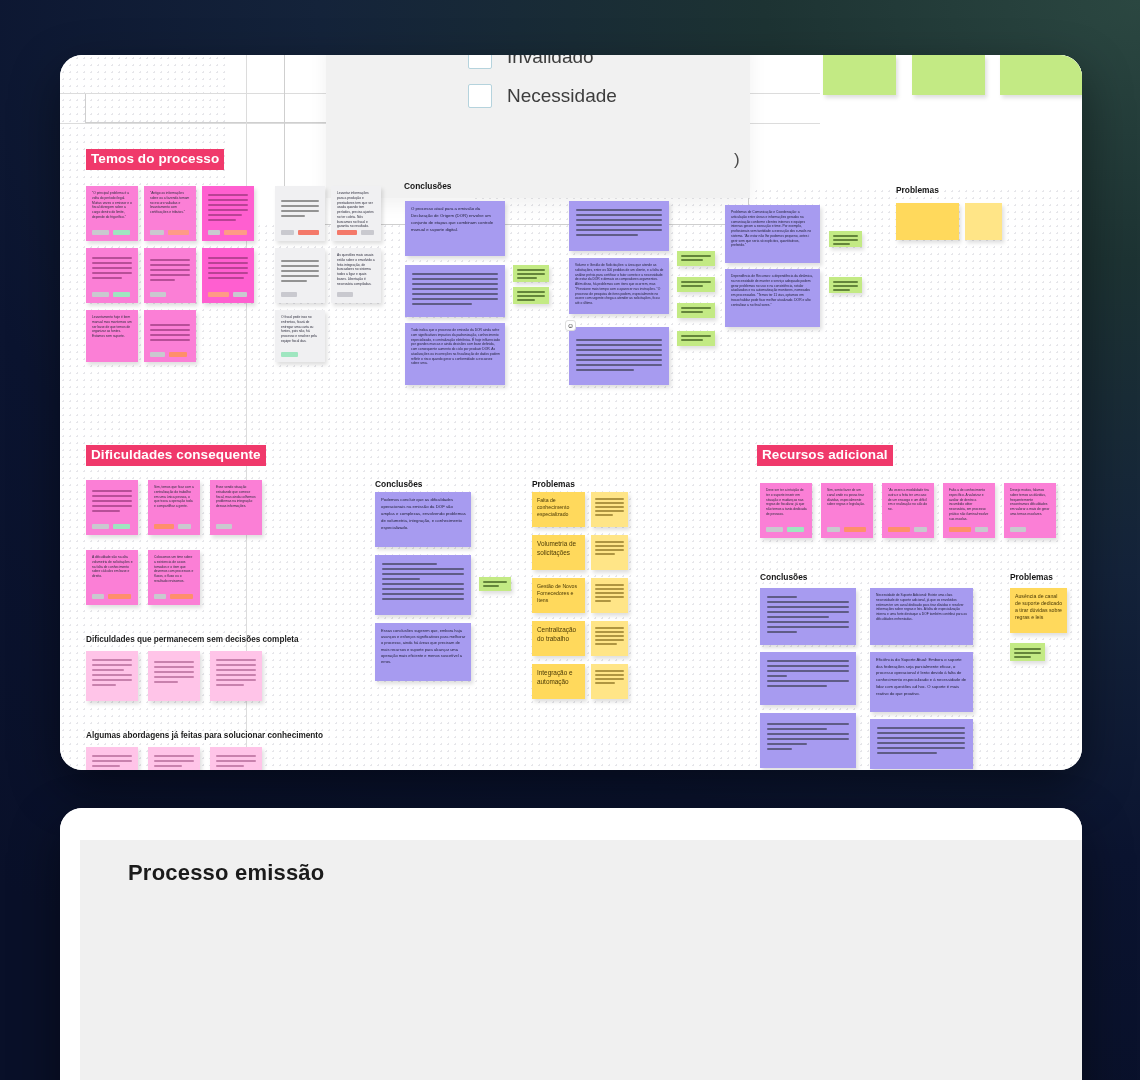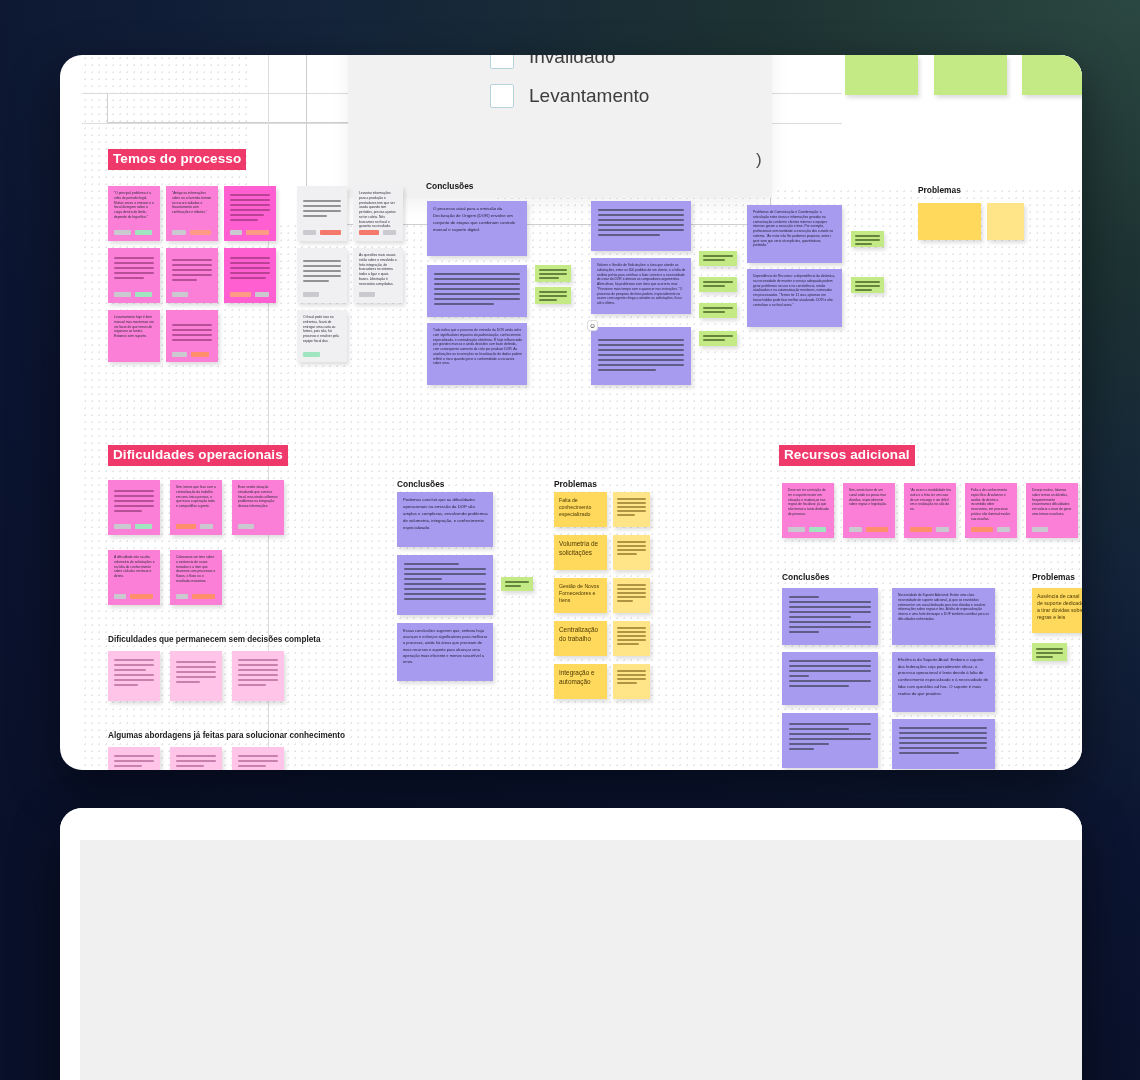--- a/index.html
+++ b/index.html
@@ -23,21 +23,20 @@
     box-shadow:0 18px 50px rgba(0,0,0,.45);
   }
   #board-pane{ left:60px; top:55px; width:1022px; height:715px; }
   #flow-pane { left:60px; top:808px; width:1022px; height:330px; }
 
   .board-inner{
     position:absolute; inset:0;
     background:#ffffff;
     background-image:radial-gradient(#e6e6ea 1px, transparent 1px);
     background-size:7px 7px;
-    margin-left:22px;
   }
   
   .frame{ position:absolute; background:#fff; }
 
   
   .chip{
     position:absolute;
     background:#f0396b;
     color:#fff;
     font-weight:700;
@@ -143,21 +142,21 @@
     <div class="vrule" style="left:186px;top:0;height:715px;"></div>
     <div class="boxline" style="left:224px;top:-30px;width:465px;height:200px;"></div>
 
     <div id="modal-overlay">
       <div class="chkrow" style="left:142px;top:10px;">
         <span class="chkbox"></span>
         <span class="chklabel">Invalidado</span>
       </div>
       <div class="chkrow" style="left:142px;top:49px;">
         <span class="chkbox"></span>
-        <span class="chklabel">Levantamento</span>
+        <span class="chklabel">Necessidade</span>
       </div>
     </div>
     <div style="position:absolute;left:674px;top:95px;font-size:17px;color:#4a4a4a;">)</div>
 
     <div class="note green" style="left:763px;top:0px;width:73px;height:40px;"></div>
     <div class="note green" style="left:852px;top:0px;width:73px;height:40px;"></div>
     <div class="note green" style="left:940px;top:0px;width:82px;height:40px;"></div>
 
     <div class="chip" style="left:26px;top:94px;">Temos do processo</div>
 
@@ -333,21 +332,21 @@
     <div class="note green" style="left:769px;top:222px;width:33px;height:16px;">
       <span class="ln" style="left:4px;top:4px;width:25px;"></span>
       <span class="ln" style="left:4px;top:8px;width:25px;"></span>
       <span class="ln" style="left:4px;top:12px;width:17px;"></span>
     </div>
 
     <div class="colhead" style="left:836px;top:130px;">Problemas</div>
     <div class="note yellow" style="left:836px;top:148px;width:63px;height:37px;"></div>
     <div class="note yellowlt" style="left:905px;top:148px;width:37px;height:37px;"></div>
 
-    <div class="chip" style="left:26px;top:390px;">Dificuldades operacionais</div>
+    <div class="chip" style="left:26px;top:390px;">Dificuldades consequente</div>
 
     <div class="note pink" style="left:26px;top:425px;width:52px;height:55px;">
       <span class="ln" style="left:6px;top:10px;width:40px;"></span>
       <span class="ln" style="left:6px;top:15px;width:40px;"></span>
       <span class="ln" style="left:6px;top:20px;width:40px;"></span>
       <span class="ln" style="left:6px;top:25px;width:40px;"></span>
       <span class="ln" style="left:6px;top:30px;width:28px;"></span>
       <span class="tag g" style="left:6px;bottom:6px;width:17px;"></span>
       <span class="tag mint" style="left:27px;bottom:6px;width:17px;"></span>
     </div>
@@ -569,15 +568,16 @@
       <span class="ln" style="left:4px;top:13px;width:17px;"></span>
     </div>
 
   </div>
 </div>
 
 <div class="pane" id="flow-pane">
   <div id="flow-inner">
     <div id="flow-canvas"></div>
 
+    <div id="flow-title">Processo emissão</div>
 
   </div>
 </div>
 
 </body></html>

